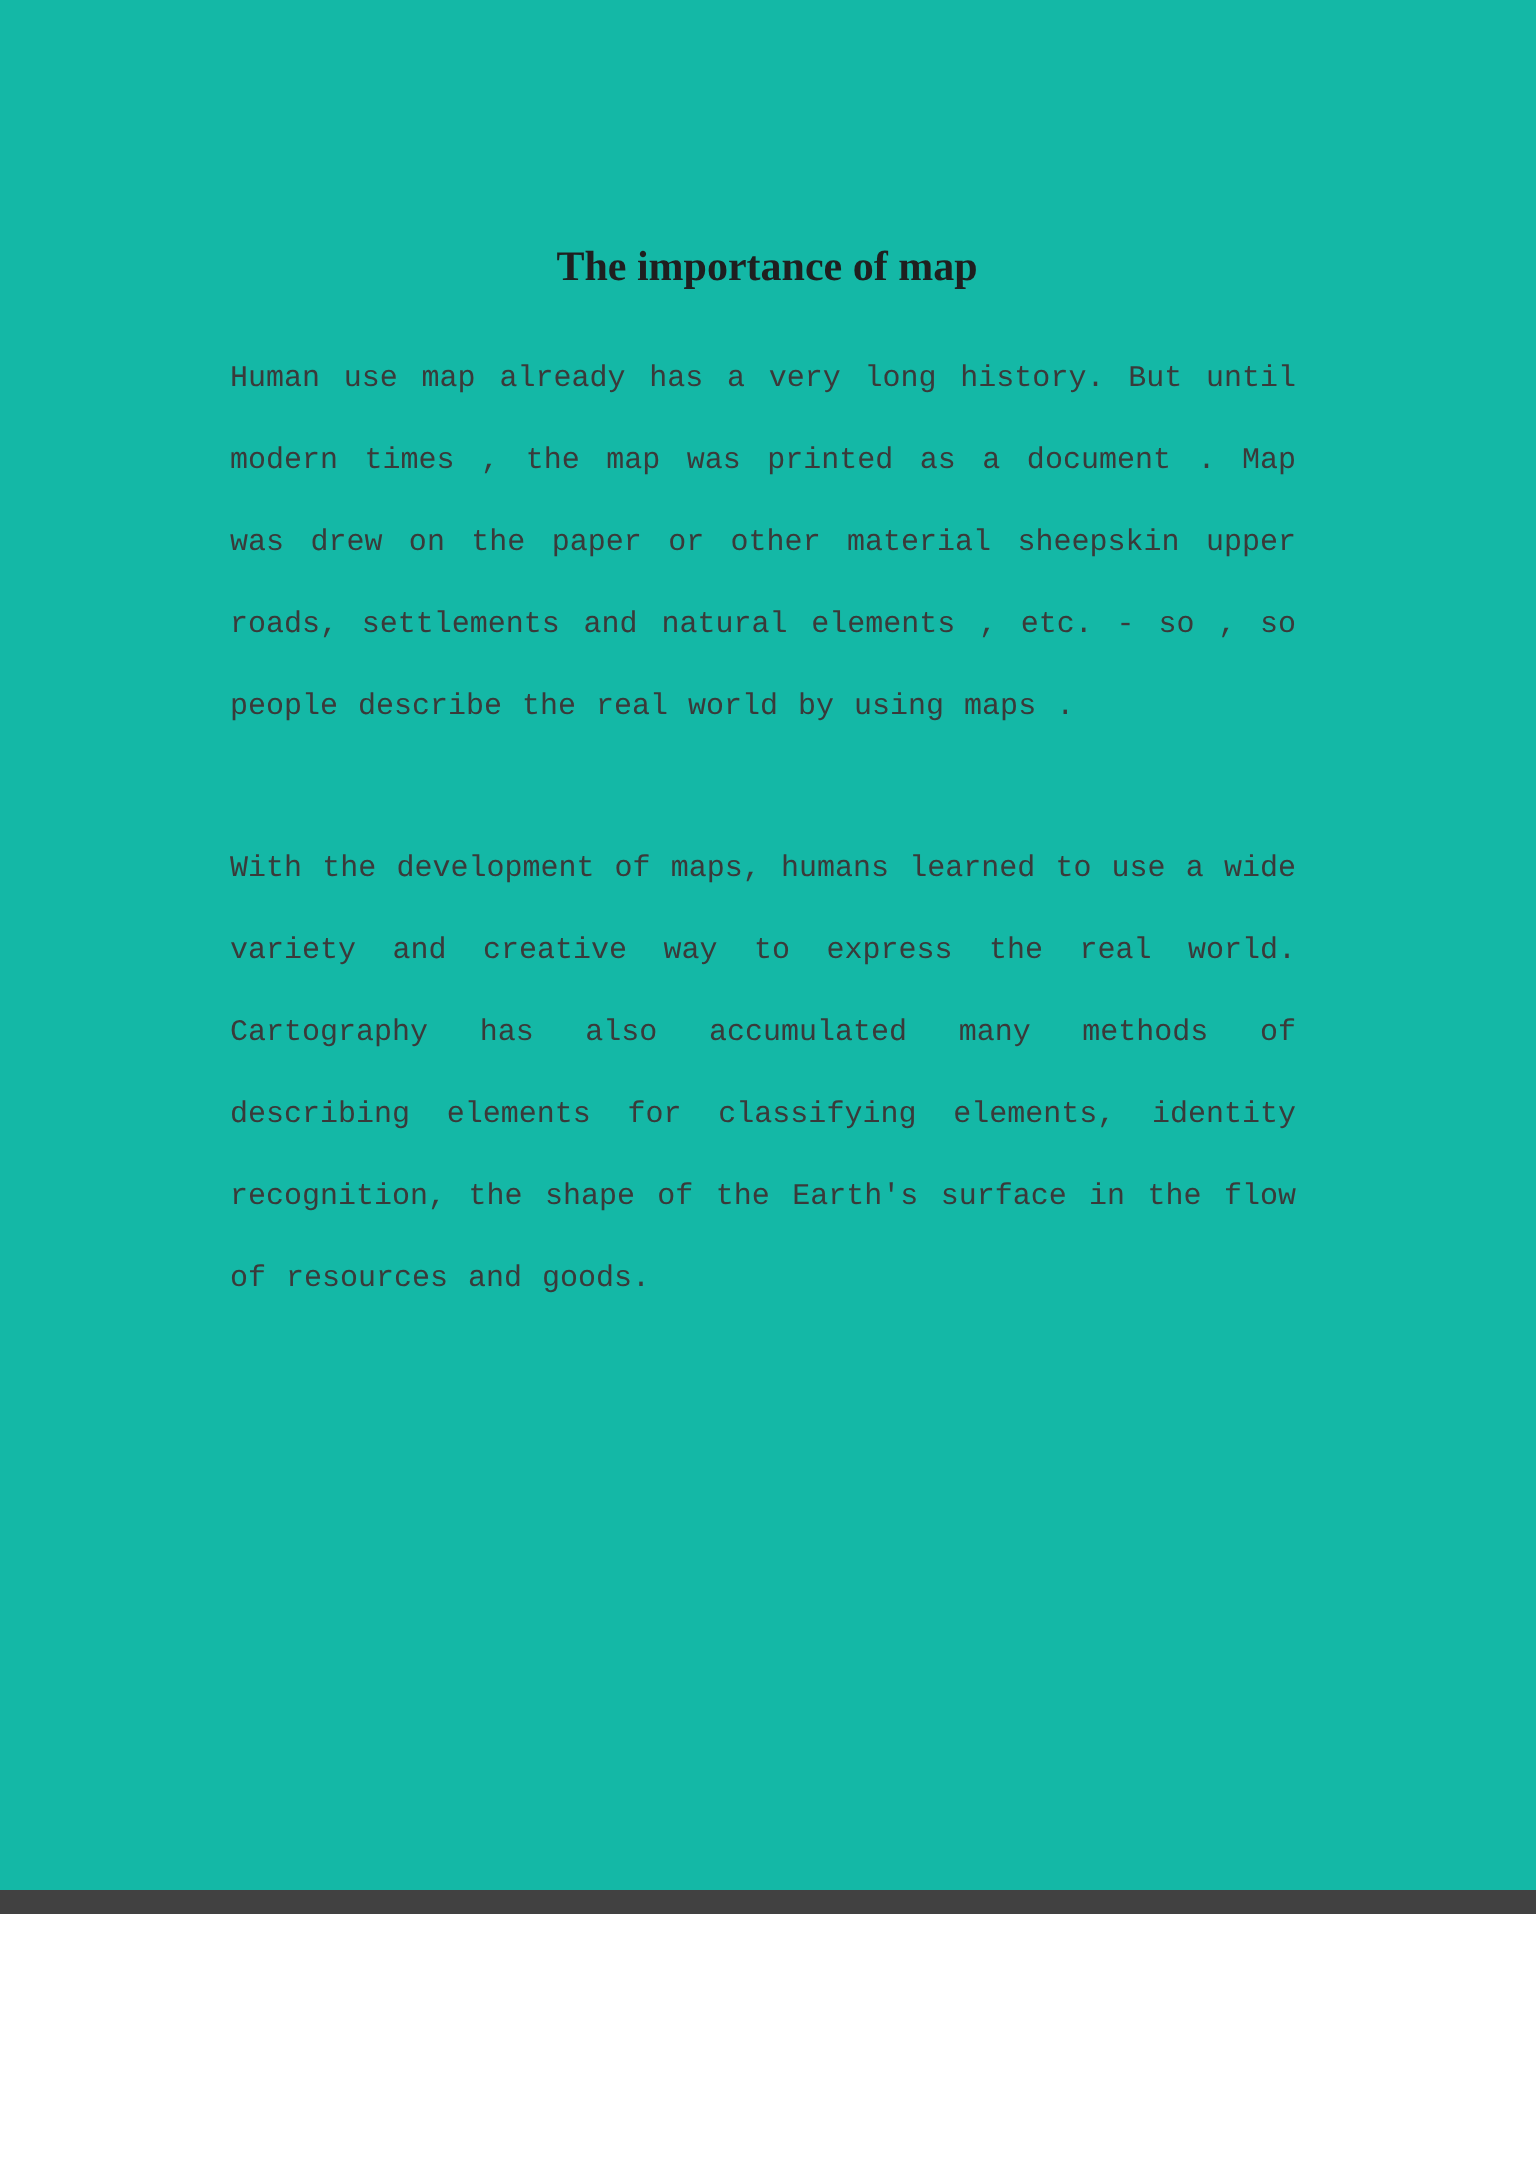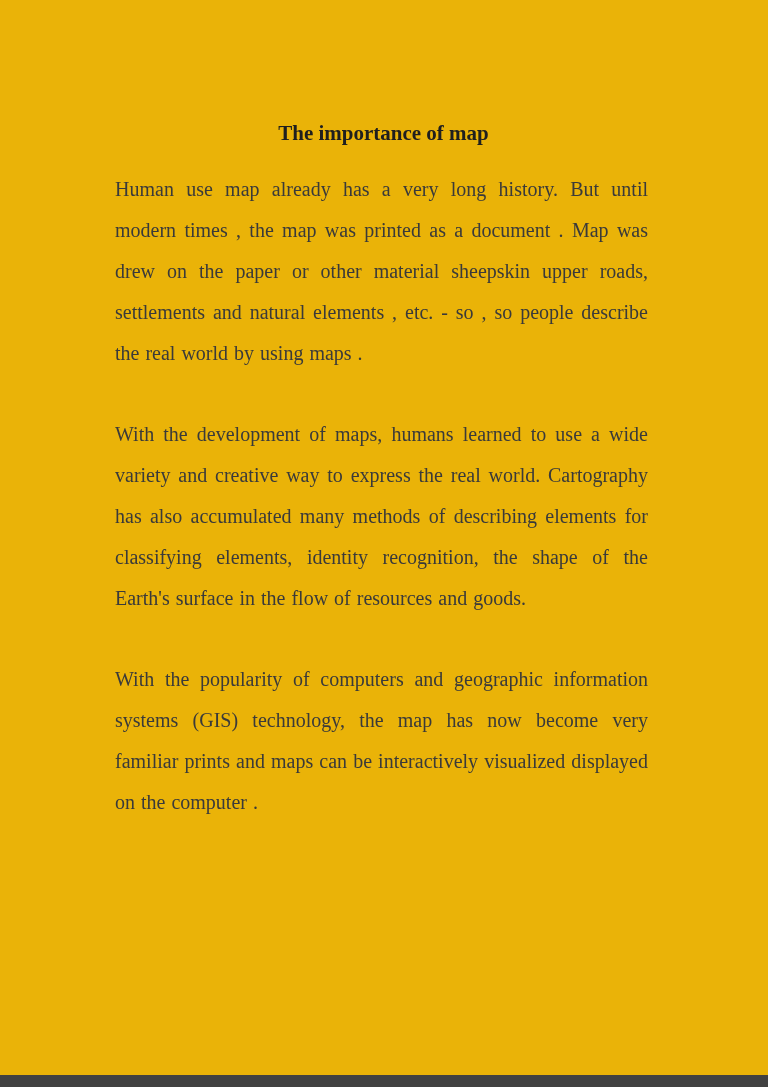--- a/index.html
+++ b/index.html
@@ -3,22 +3,22 @@
 <meta charset="utf-8">
 <style>
   html, body {
     margin: 0;
     padding: 0;
     background: #ffffff;
   }
   .page {
     position: relative;
     width: 768px;
-    height: 1087px;
-    background: #eab308;
+    height: 957px;
+    background: #14b8a6;
     overflow: hidden;
     box-sizing: border-box;
   }
   .content {
     position: absolute;
     top: 0;
     left: 0;
     width: 768px;
     box-sizing: border-box;
     padding: 120px 116px 0 115px;
@@ -26,22 +26,22 @@
   .doc-title {
     font-family: "Liberation Serif", "DejaVu Serif", serif;
     font-weight: bold;
     font-size: 21px;
     line-height: 27px;
     color: #1f1f1f;
     text-align: center;
     margin: 0 0 22px 0;
   }
   .doc-paragraph {
-    font-family: Liberation Serif, serif;
-    font-size: 20px;
+    font-family: Liberation Mono, monospace;
+    font-size: 15px;
     line-height: 41px;
     color: #3a3a3a;
     text-align: justify;
     text-align-last: left;
     margin: 0 4px 40px 0;
     word-spacing: 1px;
   }
   .bottom-bar {
     position: absolute;
     left: 0;
@@ -55,19 +55,18 @@
 <body>
 
 <div class="page">
   <div class="content">
     <h1 class="doc-title">The importance of map</h1>
 
     <p class="doc-paragraph">Human use map already has a very long history. But until modern times , the map was printed as a document . Map was drew on the paper or other material sheepskin upper roads, settlements and natural elements , etc. - so , so people describe the real world by using maps .</p>
 
     <p class="doc-paragraph">With the development of maps, humans learned to use a wide variety and creative way to express the real world. Cartography has also accumulated many methods of describing elements for classifying elements, identity recognition, the shape of the Earth's surface in the flow of resources and goods.</p>
 
-    <p class="doc-paragraph">With the popularity of computers and geographic information systems (GIS) technology, the map has now become very familiar prints and maps can be interactively visualized displayed on the computer .</p>
 
 
   </div>
 
   <div class="bottom-bar"></div>
 </div>
 
 </body></html>

